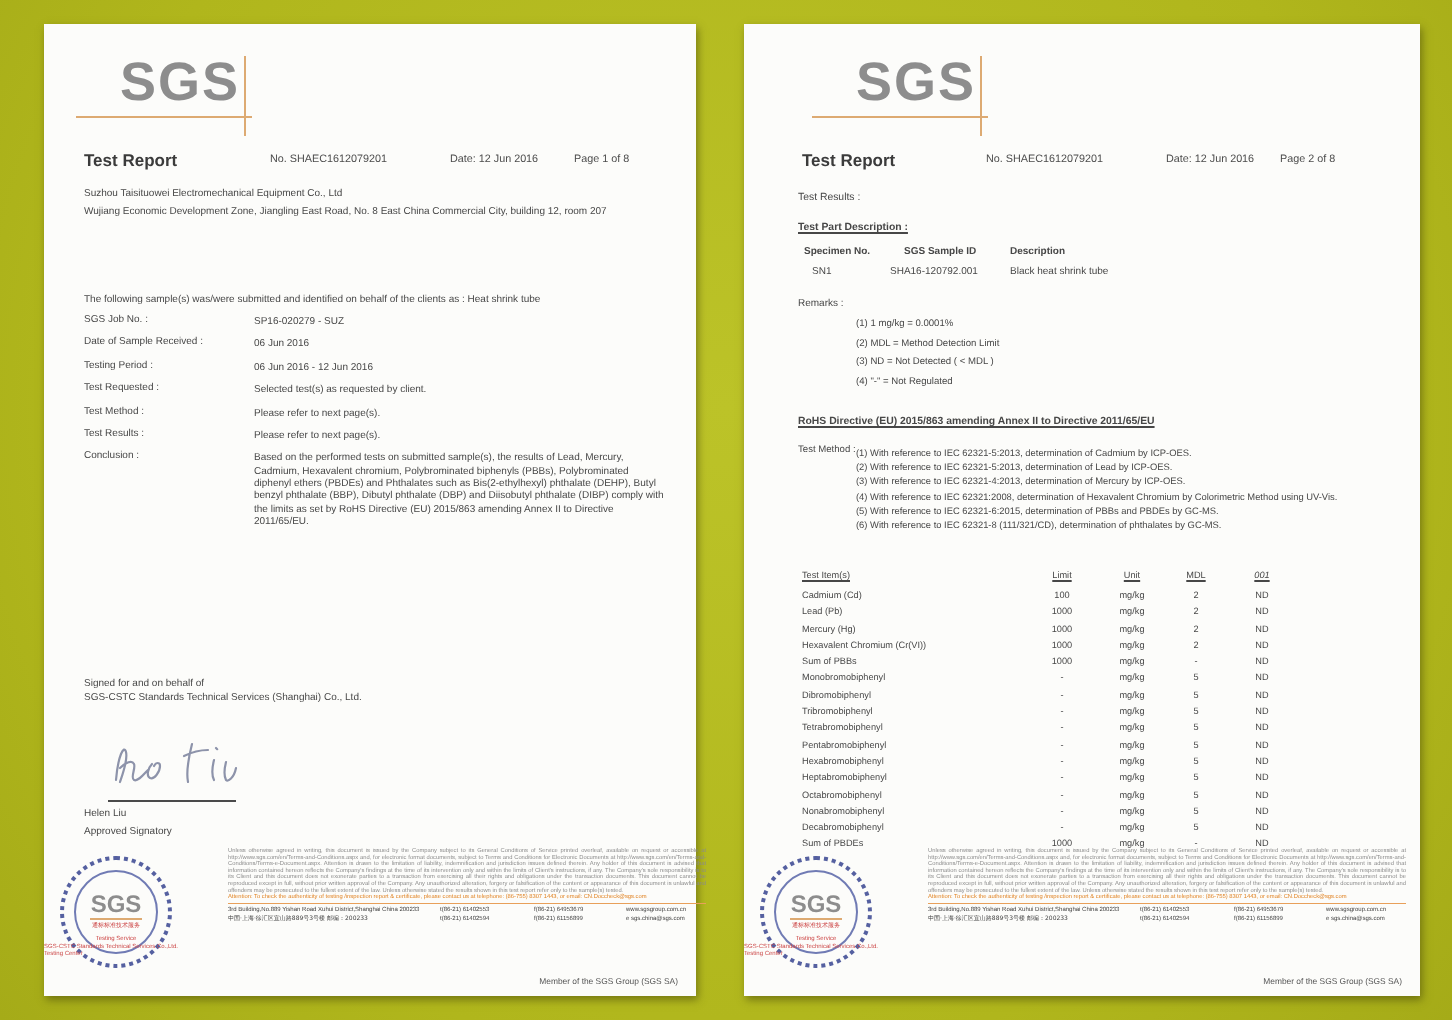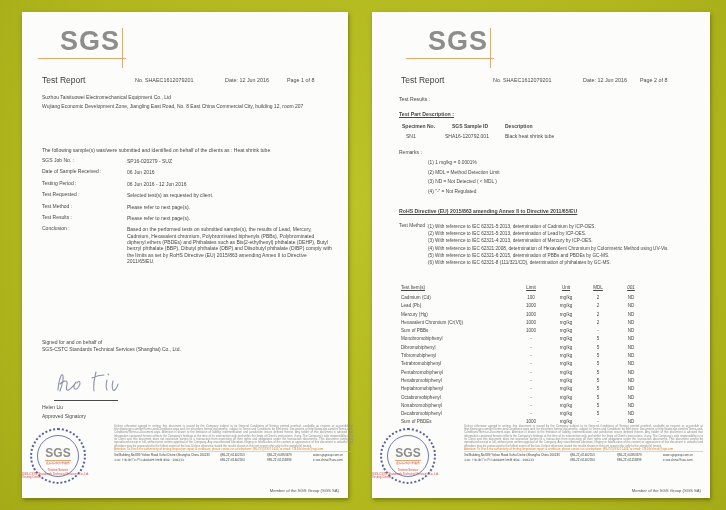--- a/index.html
+++ b/index.html
@@ -14,21 +14,21 @@
 
   
   .logo { position:absolute; top:12px; width:90px; height:46px; }
   .p1 .logo { left:24px; } .p2 .logo { left:42px; }
   .logo .sgs { position:absolute; left:14px; top:2px; font-size:27px; font-weight:bold;
                color:#8d8d8d; letter-spacing:1px; font-family:"Liberation Sans",sans-serif; }
   .logo .hline { position:absolute; left:-8px; top:34px; width:88px; height:1px; background:#ddaa72; }
   .logo .vline { position:absolute; left:76px; top:4px; width:1px; height:40px; background:#ddaa72; }
 
   
-  .t-title { position:absolute; font-size:8.5px; font-weight:normal; color:#3b3b3b; }
+  .t-title { position:absolute; font-size:8.5px; font-weight:bold; color:#3b3b3b; }
   .t-no, .t-date, .t-page { position:absolute; font-size:5.4px; color:#4c4c4c; }
   .p1 .t-title { left:20px;  top:63px; } .p2 .t-title { left:29px;  top:63px; }
   .p1 .t-no    { left:113px; top:65px; } .p2 .t-no    { left:121px; top:65px; }
   .p1 .t-date  { left:203px; top:65px; } .p2 .t-date  { left:211px; top:65px; }
   .p1 .t-page  { left:265px; top:65px; } .p2 .t-page  { left:268px; top:65px; }
 
   
   .company { position:absolute; left:20px; top:82px;  font-size:5px; }
   .address { position:absolute; left:20px; top:91px;  width:300px; font-size:5px; line-height:6.2px; }
   .sampleline { position:absolute; left:20px; top:135px; width:300px; font-size:5px; }

